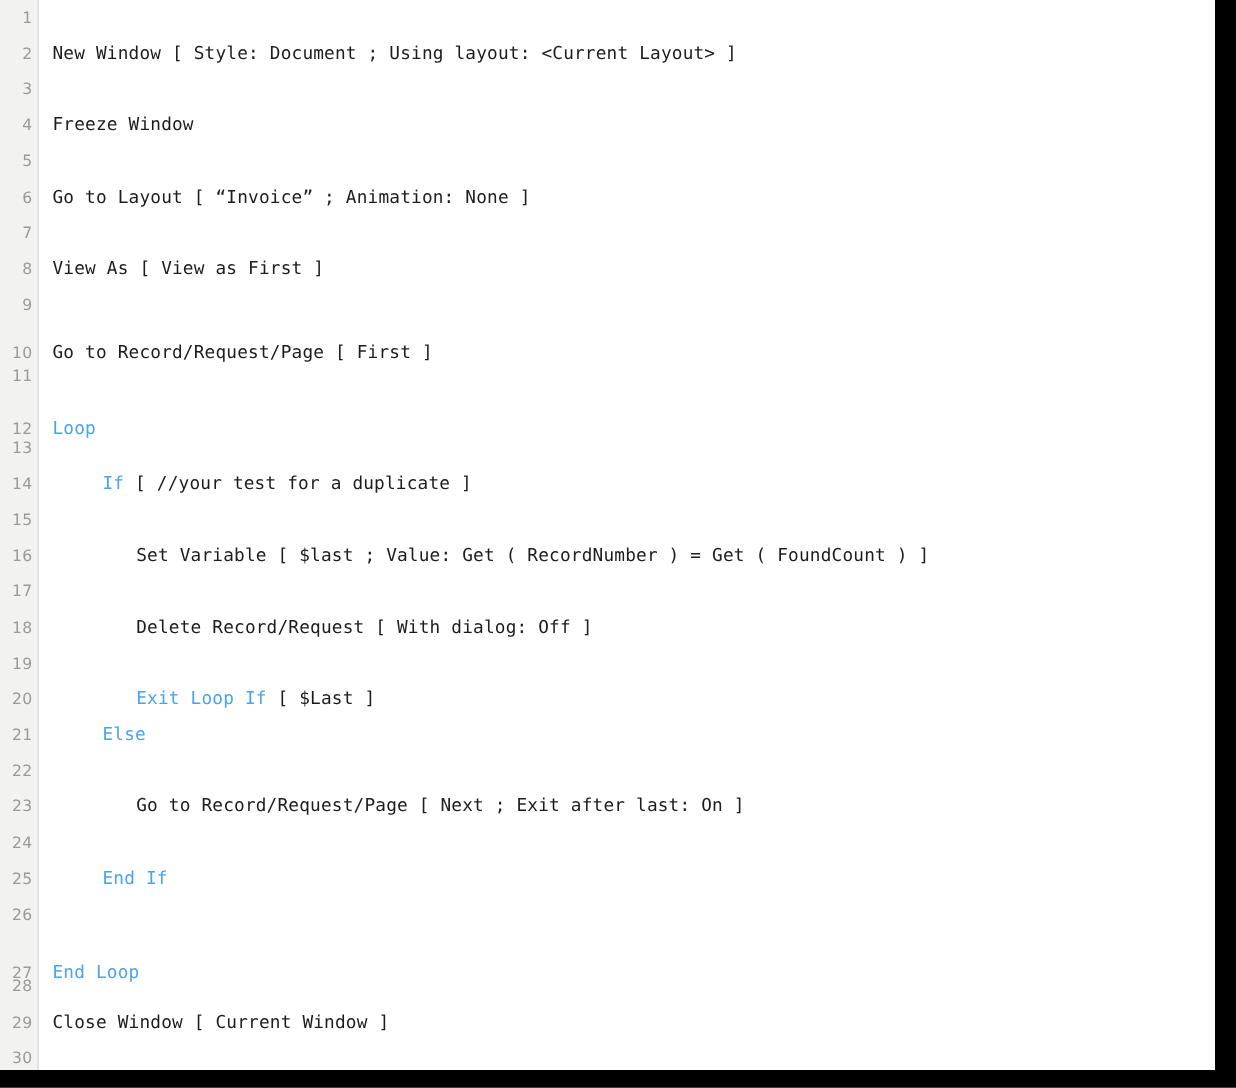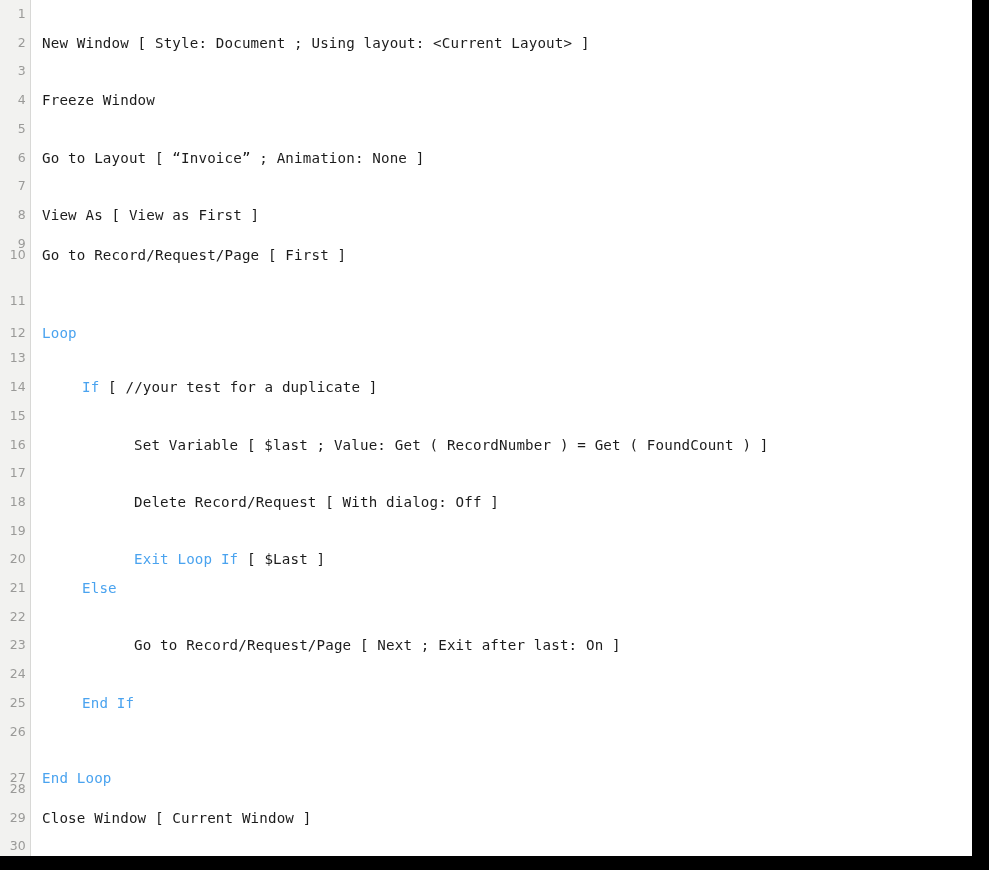--- a/index.html
+++ b/index.html
@@ -67,21 +67,21 @@
     position: absolute;
     left: 42px;
     font-family: "DejaVu Sans Mono", monospace;
     font-size: 14.2px;
     line-height: 28.7px;
     color: #1c1c1c;
     white-space: pre;
     letter-spacing: 0.15px;
   }
   .codetext.i1 { left: 82px; }
-  .codetext.i2 { left: 134px; }
+  .codetext.i2 { left: 109px; }
 
   .kw { color: #4aa3ef; }
 </style>
 </head>
 <body>
 
 <div id="script-frame">
   <div id="gutter"></div>
   <div id="code-area"></div>
   <div id="rows-host">
@@ -109,28 +109,28 @@
       <div class="row" style="top: 172.2px;">
         <div class="lineno">7</div>
       </div>
       <div class="row" style="top: 200.9px;">
         <div class="lineno">8</div>
         <div class="codetext"><span class="">View As [ View as First ]</span></div>
       </div>
       <div class="row" style="top: 229.6px;">
         <div class="lineno">9</div>
       </div>
-      <div class="row" style="top: 241px;">
+      <div class="row" style="top: 268px;">
         <div class="lineno">10</div>
         <div class="codetext"><span class="">Go to Record/Request/Page [ First ]</span></div>
       </div>
       <div class="row" style="top: 287px;">
         <div class="lineno">11</div>
       </div>
-      <div class="row" style="top: 319px;">
+      <div class="row" style="top: 329px;">
         <div class="lineno">12</div>
         <div class="codetext"><span class="kw">Loop</span></div>
       </div>
       <div class="row" style="top: 344.4px; text-decoration: underline;">
         <div class="lineno">13</div>
       </div>
       <div class="row" style="top: 373.1px; padding-left: 45px;">
         <div class="lineno">14</div>
         <div class="codetext i1"><span class="kw">If </span><span class="">[ //your test for a duplicate ]</span></div>
       </div>

